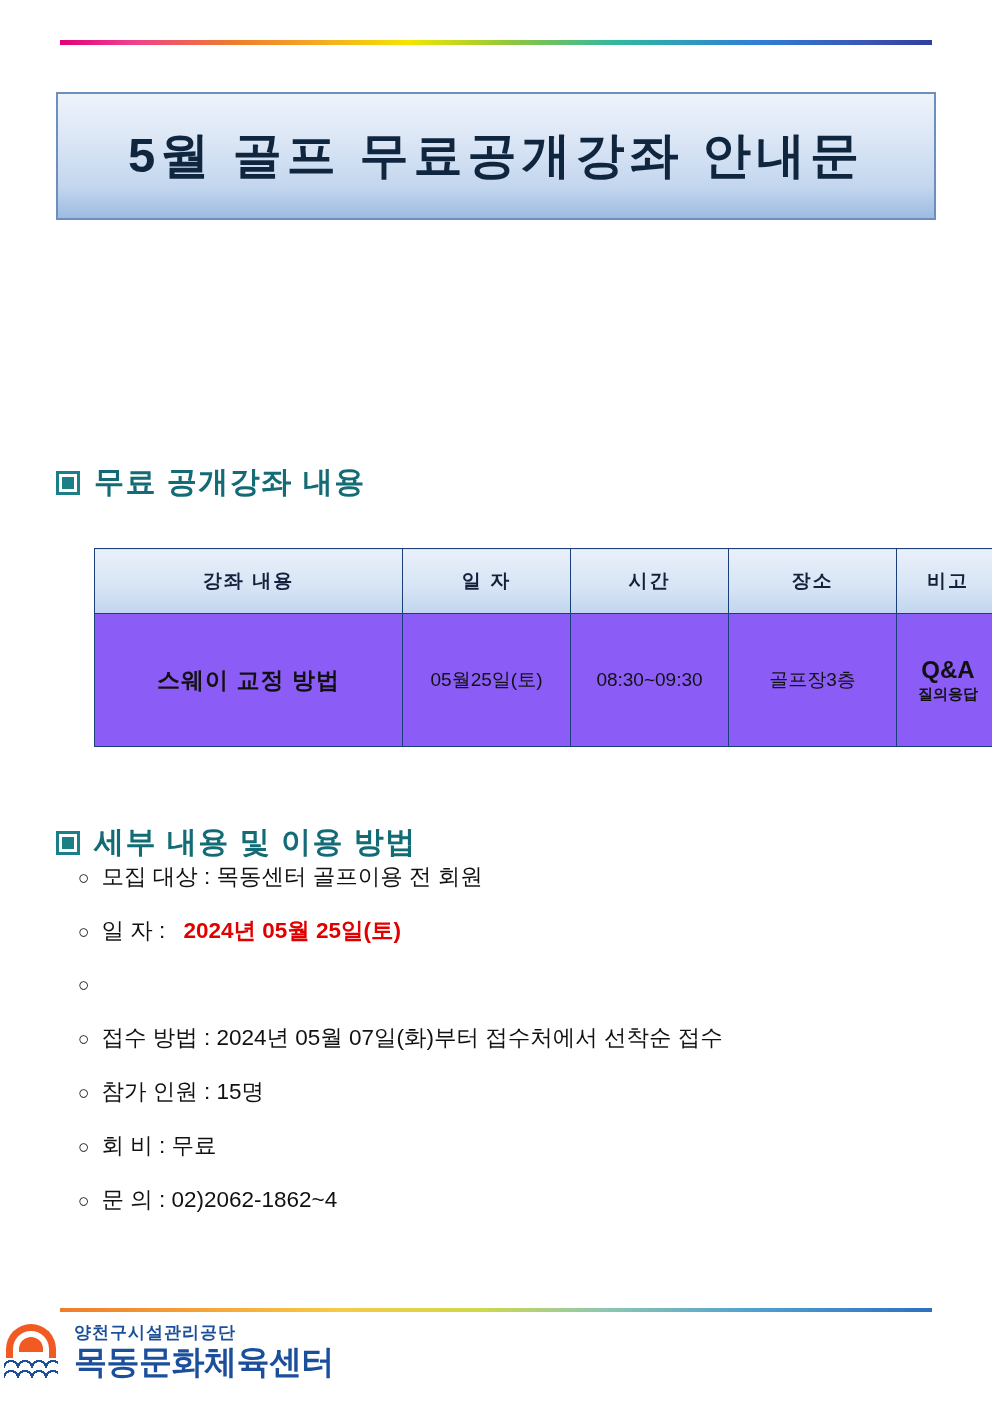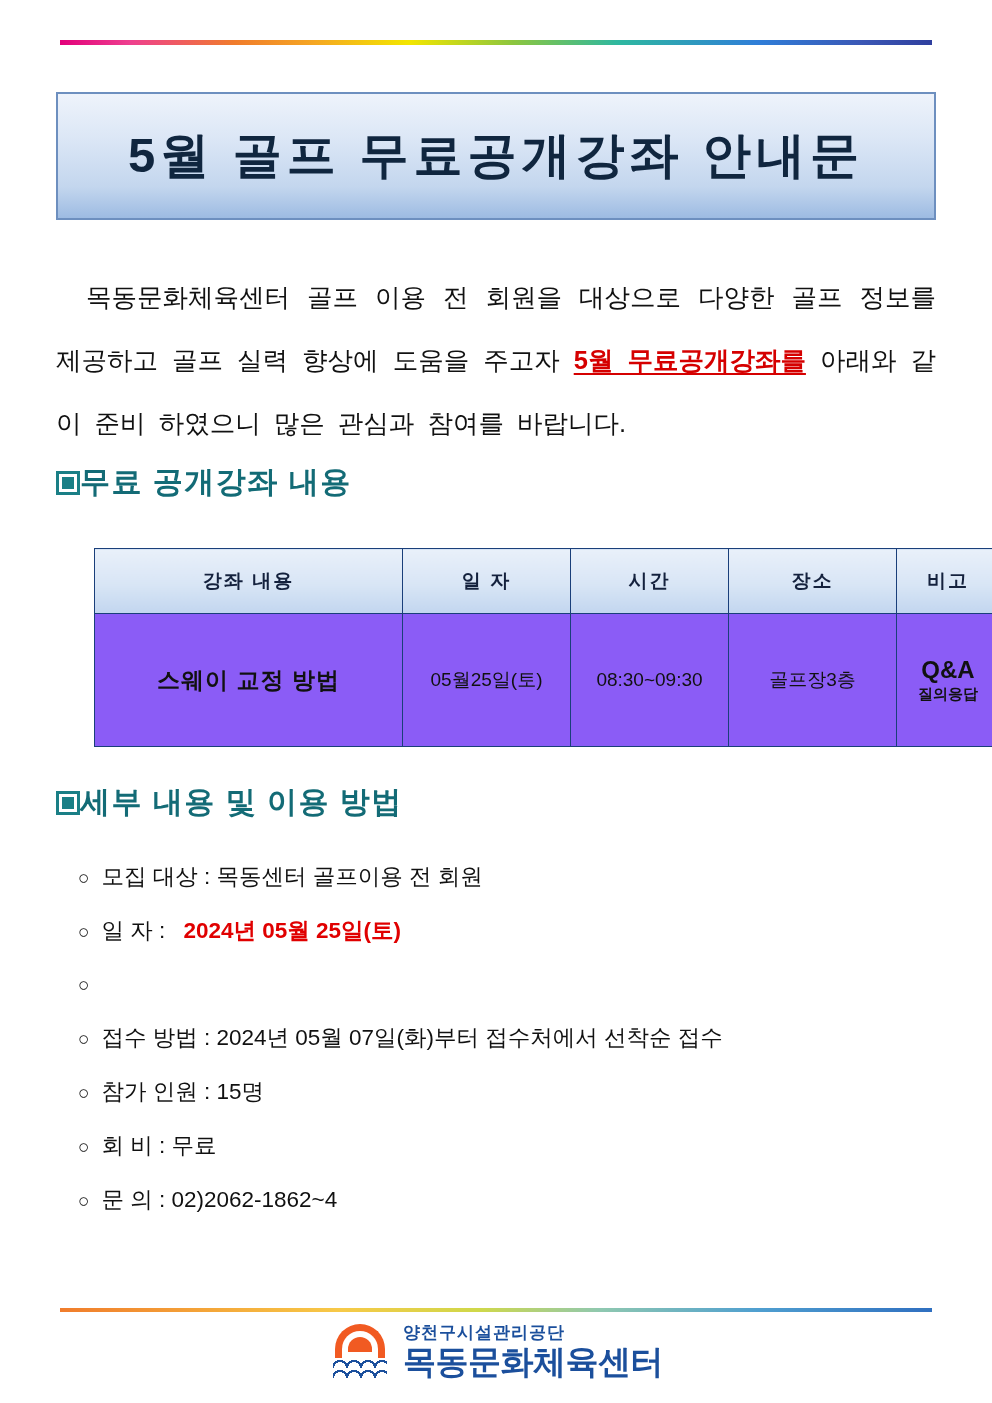--- a/index.html
+++ b/index.html
@@ -77,20 +77,21 @@
     font-weight: bold;
     text-decoration: underline;
     text-underline-offset: 4px;
   }
 
   
   .section-head {
     position: absolute;
     display: flex;
     align-items: center;
+    gap: 14px;
   }
   .section-head .marker {
     width: 24px; height: 24px;
     border: 3px solid #1a7f86;
     box-sizing: border-box;
     position: relative;
     flex: none;
   }
   .section-head .marker::after {
     content: "";
@@ -98,21 +99,21 @@
     left: 3px; top: 3px; right: 3px; bottom: 3px;
     background: #1a7f86;
   }
   .section-head .label {
     font-size: 30px;
     font-weight: bold;
     color: #136b76;
     letter-spacing: 1.5px;
   }
   #head-content { left: 56px; top: 462px; }
-  #head-detail  { left: 56px; top: 782px; }
+  #head-detail  { left: 56px; top: 822px; }
 
   
   .tbl-wrap {
     position: absolute;
     left: 50px;
     top: 548px;
     width: 890px;
   }
   table.info {
     width: 890px;
@@ -180,21 +181,21 @@
     height: 4px;
     background: linear-gradient(to right,
       #f07c2c 0%, #f4a83a 18%, #f7c948 32%,
       #cfd84a 48%, #8fc8b0 62%, #4f9fd0 80%, #2f6fc0 100%);
   }
   .logo-area {
     position: absolute;
     left: 0; right: 0;
     top: 1322px;
     display: flex;
-    justify-content: center;
+    justify-content: flex-start;
     align-items: center;
     gap: 12px;
   }
   .logo-mark {
     width: 62px; height: 58px;
     position: relative;
     flex: none;
   }
   .logo-mark .sun {
     position: absolute;
@@ -241,23 +242,20 @@
 <body>
 
 <div class="page">
 
   <div class="rainbow-rule"></div>
 
   <div class="title-box">
     <div class="title-text">5월 골프 무료공개강좌 안내문</div>
   </div>
 
-  <p class="intro">
-    <span class="indent"></span><span>목동문화체육센터 골프 이용 전 회원을 대상으로 다양한 골프 정보를 제공하고 골프 실력 향상에 도움을 주고자 </span><span class="hl">5월 무료공개강좌를</span><span> 아래와 같이 준비 하였으니 많은 관심과 참여를 바랍니다.</span>
-  </p>
 
   <div class="section-head" id="head-content">
     <span class="marker"></span>
     <span class="label">무료 공개강좌 내용</span>
   </div>
 
   <div class="tbl-wrap">
     <table class="info">
       <thead>
         <tr>

